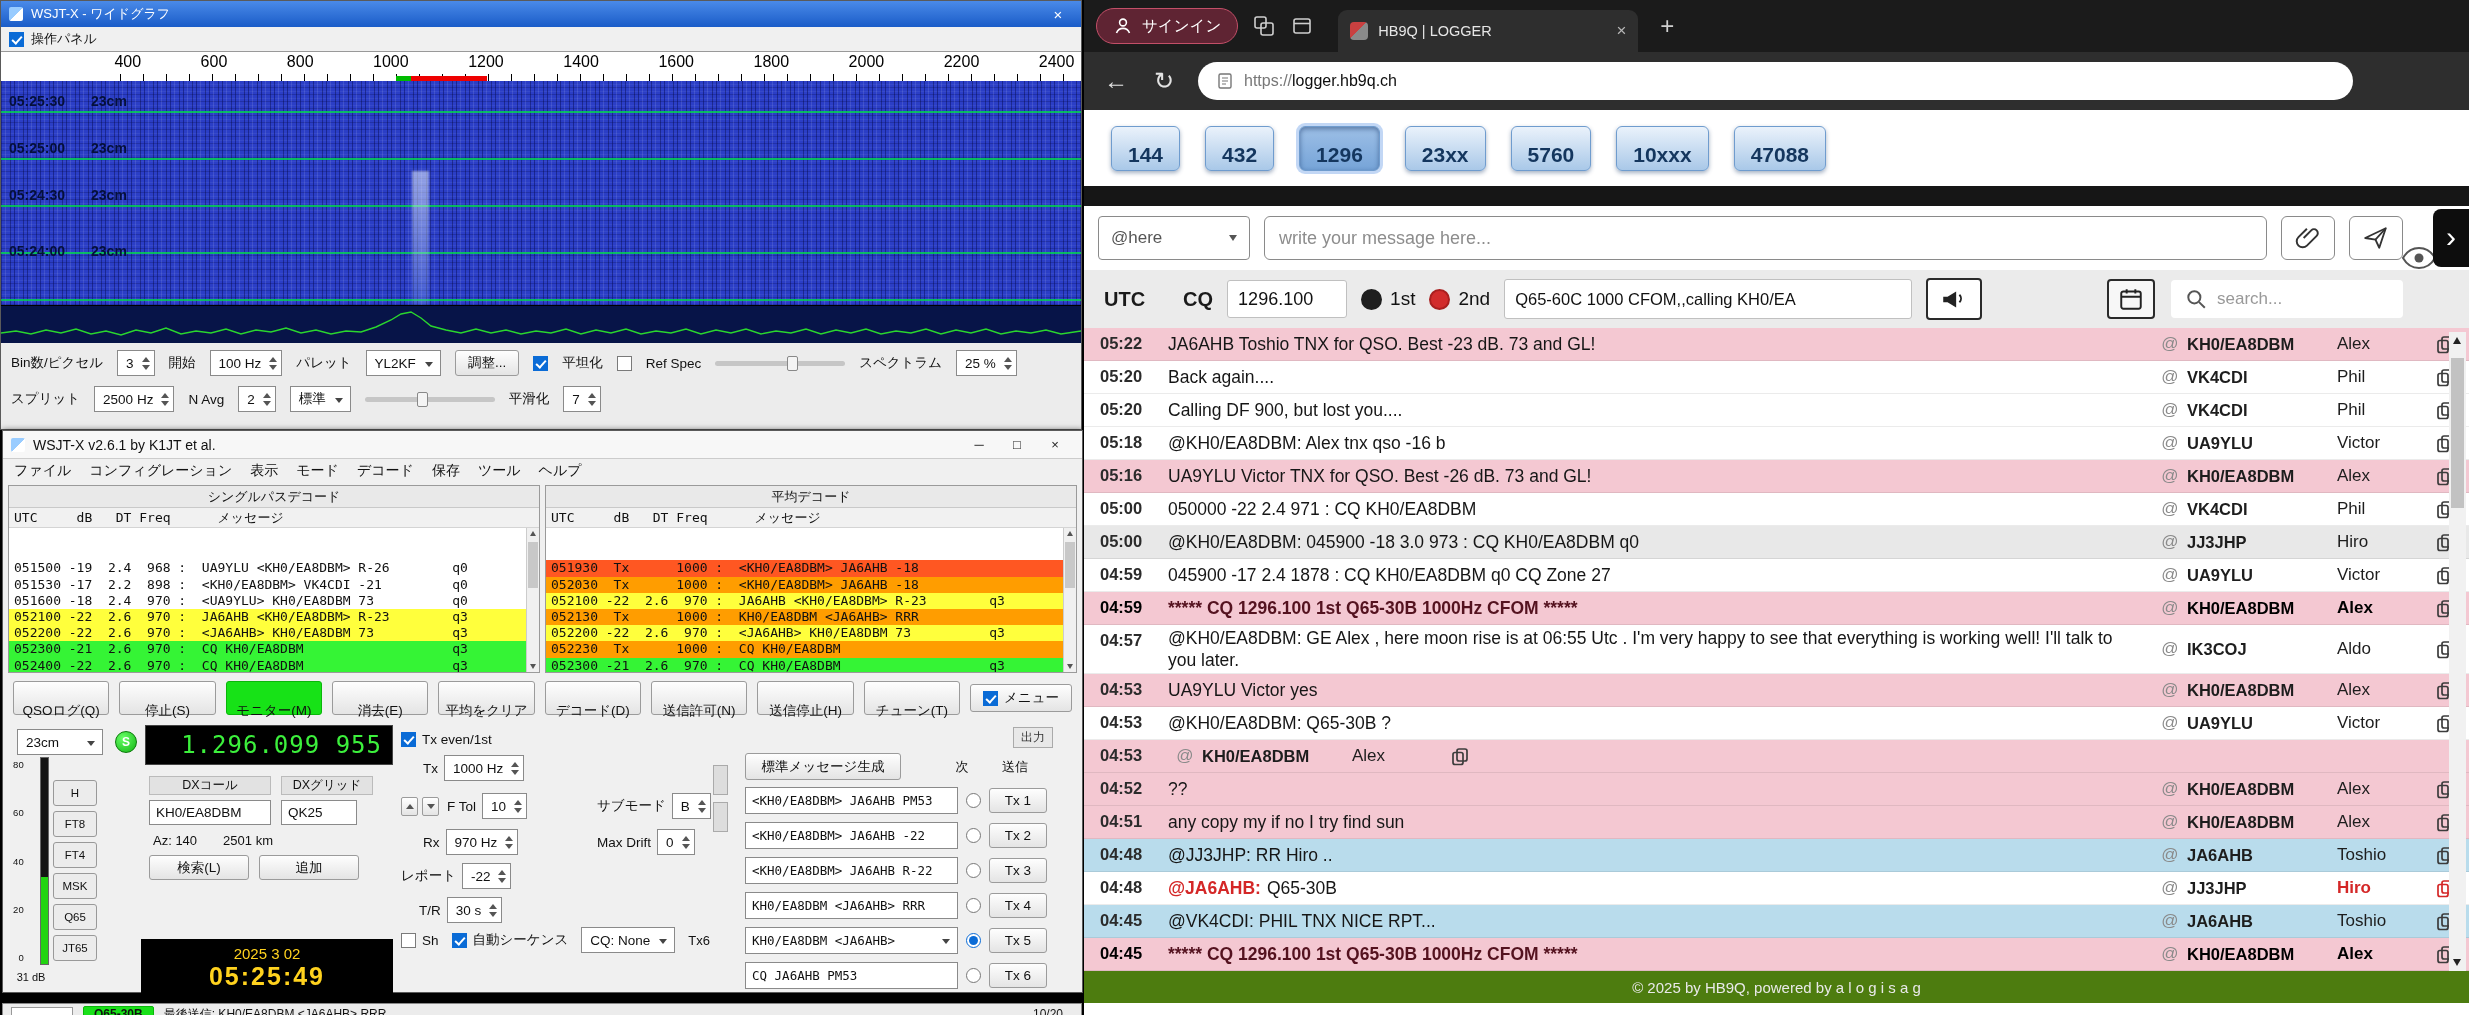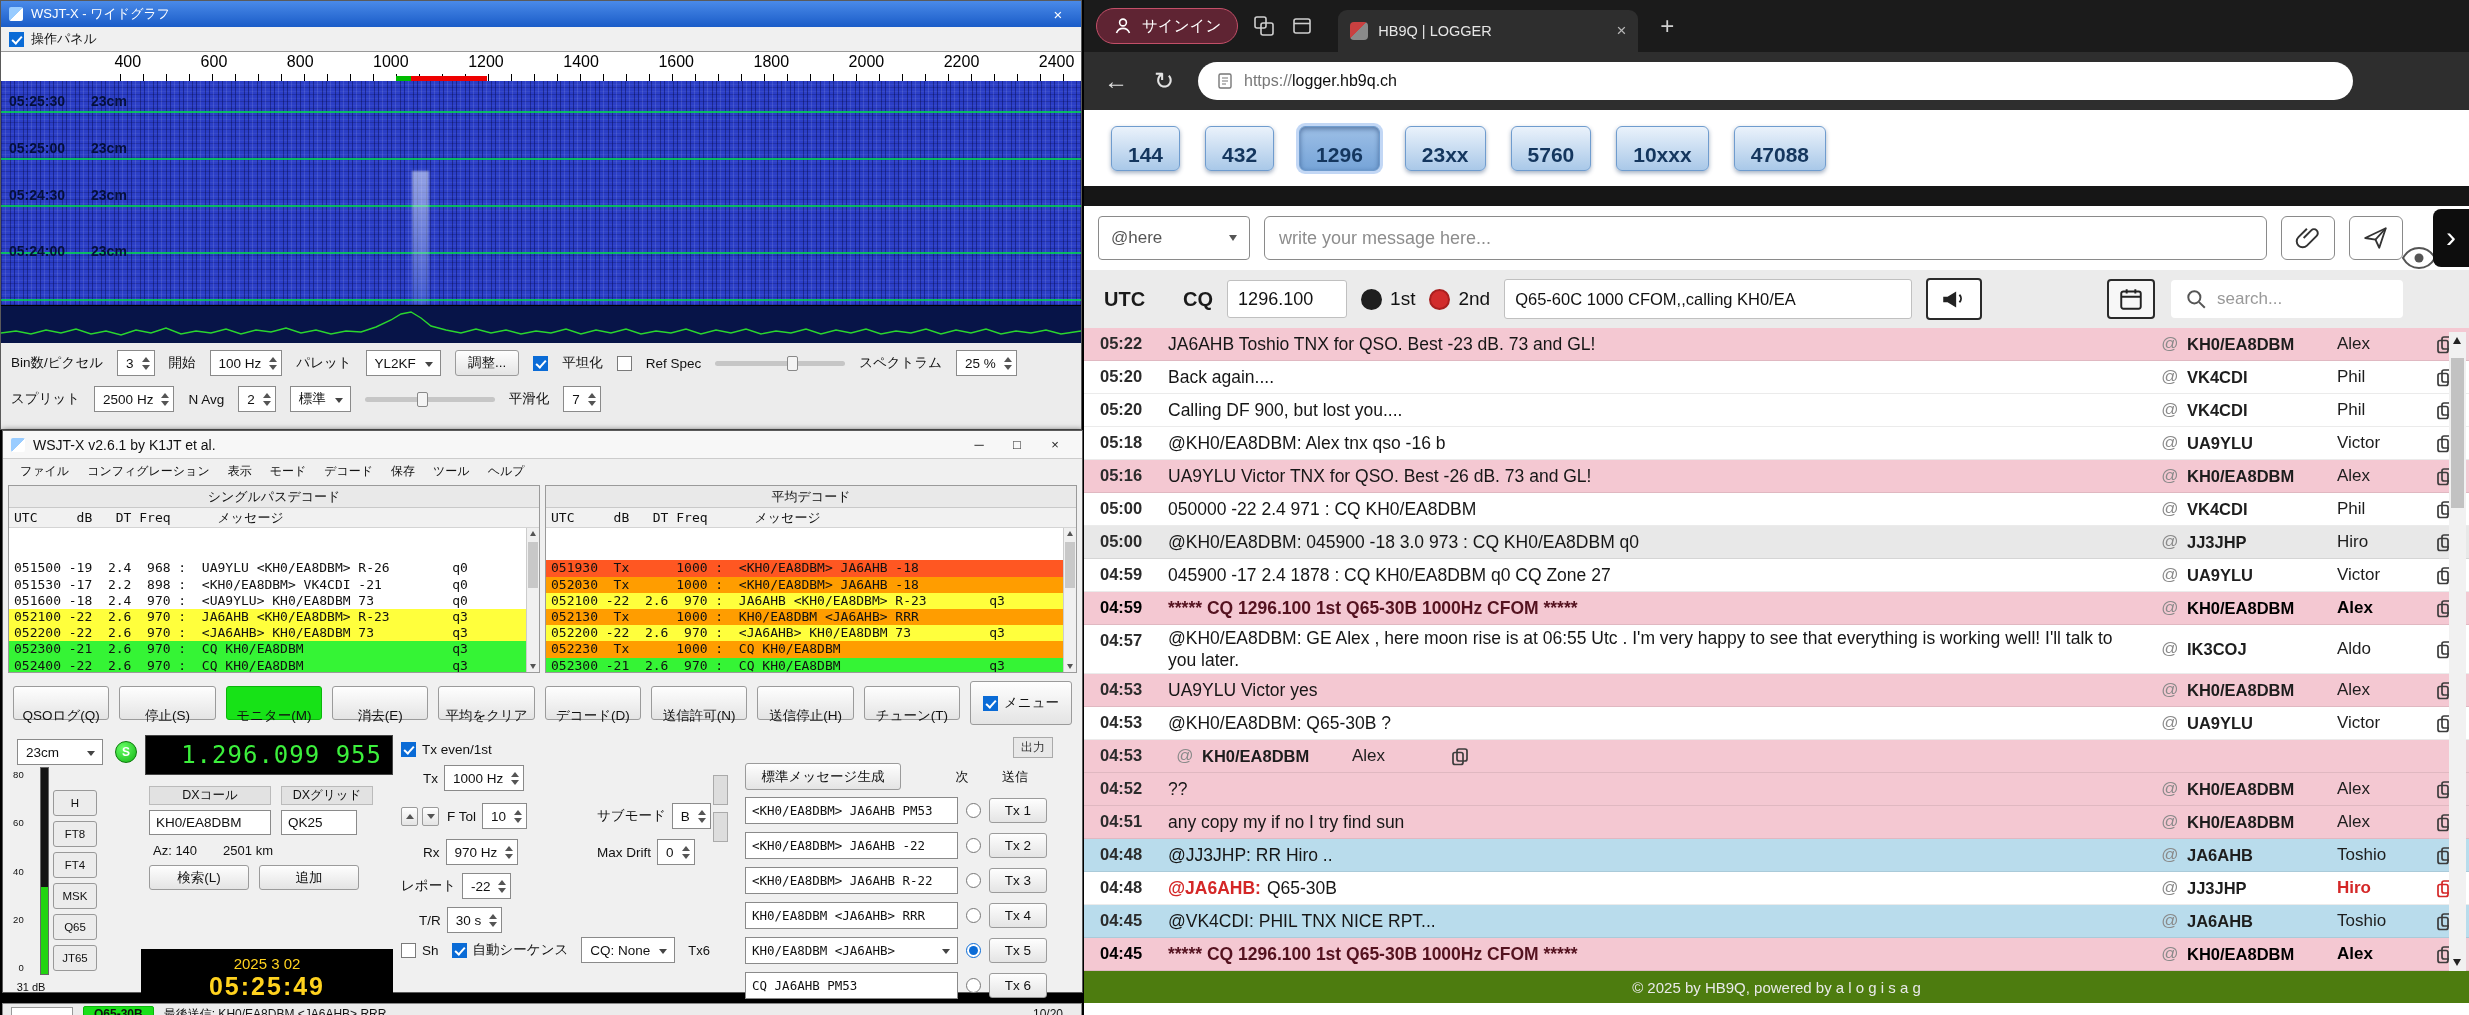--- a/index.html
+++ b/index.html
@@ -45,39 +45,39 @@
   .td{width:0;height:0;border-left:4px solid transparent;border-right:4px solid transparent;border-top:5px solid #555}
   .combo{position:relative;background:#fff;border:1px solid #8a8a8a;height:26px;display:inline-flex;align-items:center;padding:0 24px 0 8px;font-size:13.5px;white-space:nowrap}
   .combo::after{content:"";position:absolute;right:7px;top:11px;border-left:4px solid transparent;border-right:4px solid transparent;border-top:5px solid #444}
   .slider{width:130px;height:5px;background:#c6c6c6;border-radius:3px;position:relative}
   .slider .knob{position:absolute;left:55%;top:-5px;width:11px;height:15px;background:#f4f4f4;border:1px solid #888;border-radius:2px}
   
   #main{left:2px;top:430px;width:1081px;height:563px}
   .m-title{height:28px;background:#f7f7f7;border-bottom:1px solid #ccc;display:flex;align-items:center;gap:8px;padding:0 8px;font-size:14px}
   .m-title .tbx{margin-left:auto;display:flex}
   .m-title .tb{width:38px;text-align:center;font-size:13px;color:#222}
-  .m-menu{height:24px;display:flex;align-items:center;padding:0 8px;font-size:12px;background:#f0f0f0}
+  .m-menu{height:24px;display:flex;align-items:center;padding:0 2px;font-size:14px;background:#f0f0f0}
   .m-menu span{padding:2px 9px}
   .decodes{display:flex;gap:5px;padding:2px 5px 0;height:190px}
   .pane{flex:1;background:#fff;border:1px solid #9a9a9a;display:flex;flex-direction:column;position:relative;overflow:hidden}
   .pane-title{height:22px;background:#e9e9e9;text-align:center;font-size:13px;line-height:22px;border-bottom:1px solid #c9c9c9;flex:none}
   .pane-cols{height:20px;background:#f1f1f1;font:13px/20px "DejaVu Sans Mono",monospace;padding-left:5px;border-bottom:1px solid #d4d4d4;white-space:pre;flex:none}
   .pane-rows{flex:1;font:13px/16.2px "DejaVu Sans Mono",monospace;white-space:pre;overflow:hidden;padding-right:13px}
   .drow{padding-left:5px}
   .c-yellow{background:#ffff3c}.c-green{background:#35f435}
   .c-orange{background:#ff9d00}.c-red{background:#ff5722}
   .sb{position:absolute;right:0;top:42px;bottom:0;width:13px;background:#f0f0f0;border-left:1px solid #ccc}
   .sb::before{content:"";position:absolute;top:3px;left:3px;border-left:3.5px solid transparent;border-right:3.5px solid transparent;border-bottom:5px solid #555}
   .sb::after{content:"";position:absolute;bottom:3px;left:3px;border-left:3.5px solid transparent;border-right:3.5px solid transparent;border-top:5px solid #555}
   .sb .thumb{position:absolute;left:1px;right:1px;top:14px;height:46px;background:#c8c8c8}
   .btnrow{display:flex;gap:10px;padding:8px 10px 4px;align-items:center}
   .btn{display:inline-block;background:linear-gradient(#fefefe,#e4e4e4);border:1px solid #9b9b9b;border-radius:3px;text-align:center;font-size:13.5px;color:#111}
   .mainbtn{flex:1;height:28px;line-height:26px;white-space:nowrap;padding:16px 6px}
   .mainbtn.green{background:#17e217;border-color:#0ab70a}
-  .menuchk{display:flex;align-items:center;gap:6px;border:1px solid #9b9b9b;border-radius:3px;background:linear-gradient(#fefefe,#e4e4e4);height:44px;padding:8px 12px;font-size:13.5px}
+  .menuchk{display:flex;align-items:center;gap:6px;border:1px solid #9b9b9b;border-radius:3px;background:linear-gradient(#fefefe,#e4e4e4);height:28px;padding:8px 12px;font-size:13.5px}
   .lower{position:relative;height:288px;margin-top:2px}
   .meter{position:absolute;left:10px;top:36px;width:36px;height:208px;display:flex;gap:16px}
   .m-ticks{display:flex;flex-direction:column;justify-content:space-between;font-size:9.5px;color:#111;text-align:right;width:16px;padding:2px 0}
   .m-bar{width:13px;background:#141414;border:1px solid #666;position:relative}
   .m-fill{position:absolute;left:0;right:0;bottom:0;height:42%;background:#22d411}
   .m-val{position:absolute;left:2px;top:250px;width:52px;text-align:center;font-size:11px}
   .modes{position:absolute;left:50px;top:59px;width:44px;display:flex;flex-direction:column;gap:5px}
   .mode-b{height:26px;border:1px solid #999;background:#ececec;font-size:11.5px;text-align:center;line-height:24px;border-radius:3px}
   .band-sel{position:absolute;left:14px;top:8px;width:86px}
   .s-light{position:absolute;left:112px;top:10px;width:22px;height:22px;border-radius:50%;background:radial-gradient(circle at 35% 30%,#6f6,#14b414);border:1px solid #0a7a0a;color:#fff;font-size:12px;font-weight:bold;text-align:center;line-height:21px}

